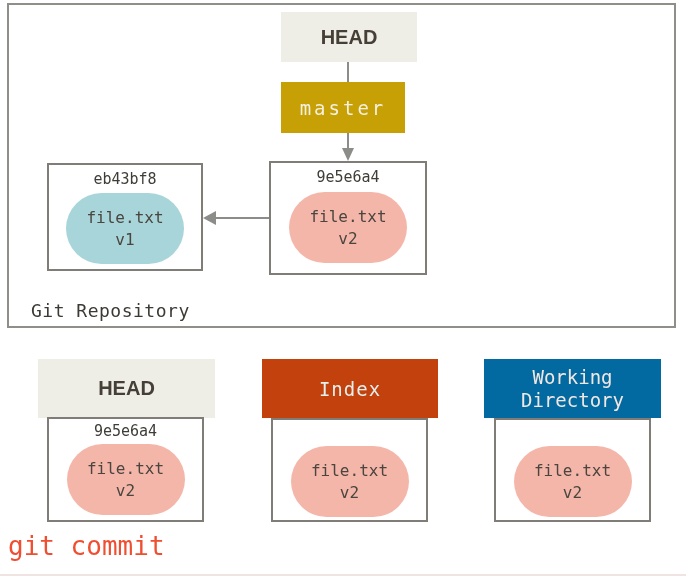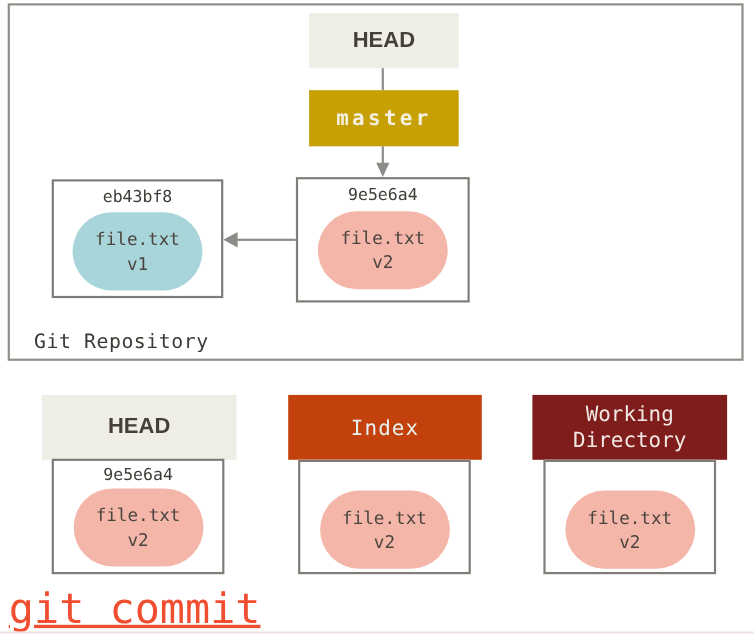--- a/index.html
+++ b/index.html
@@ -27,24 +27,24 @@
 
   
   .head-top-box {
     left: 281px; top: 12px; width: 136px; height: 50px;
     background: #efeee6;
     display: flex; align-items: center; justify-content: center;
     font-family: "Liberation Sans", sans-serif;
     font-weight: bold; font-size: 20px; color: #453f38;
   }
   .master-box {
-    left: 281px; top: 82px; width: 136px; height: 51px;
+    left: 281px; top: 82px; width: 124px; height: 51px;
     background: #c7a005;
     display: flex; align-items: center; justify-content: center;
-    font-size: 19px; color: #f3f0e2; letter-spacing: 3px; font-weight: bold;
+    font-size: 19px; color: #f3f0e2; letter-spacing: 3px;
   }
 
   
   .vline { width: 2px; background: #8c8c88; }
   .hline { height: 2px; background: #8c8c88; }
   .arrowhead-down {
     width: 0; height: 0;
     border-left: 6px solid transparent;
     border-right: 6px solid transparent;
     border-top: 13px solid #8c8c88;
@@ -88,34 +88,34 @@
   .area-header.beige {
     background: #efeee6;
     font-family: "Liberation Sans", sans-serif;
     font-weight: bold; font-size: 20px; color: #453f38;
   }
   .area-header.teal {
     background: #c2410c;
     font-size: 19px; color: #e6f0ef; letter-spacing: 1px;
   }
   .area-header.orange {
-    background: #7f1d1d;
+    background: #0369a1;
     font-size: 19px; line-height: 23px; color: #f2e8e3;
     white-space: pre-line;
   }
   .area-content {
     width: 157px; height: 104px;
     background: #ffffff;
     border: 2px solid #807d78;
   }
 
   
   .command-text {
     left: 8px; top: 531px;
-    font-size: 38px; color: #f04e31; text-decoration: underline;
+    font-size: 26px; color: #f04e31;
   }
 
   .footer-rule {
     left: 0; top: 574px; width: 686px; height: 2px;
     background: #f0e4e2;
   }
 </style>
 </head>
 <body>
 

